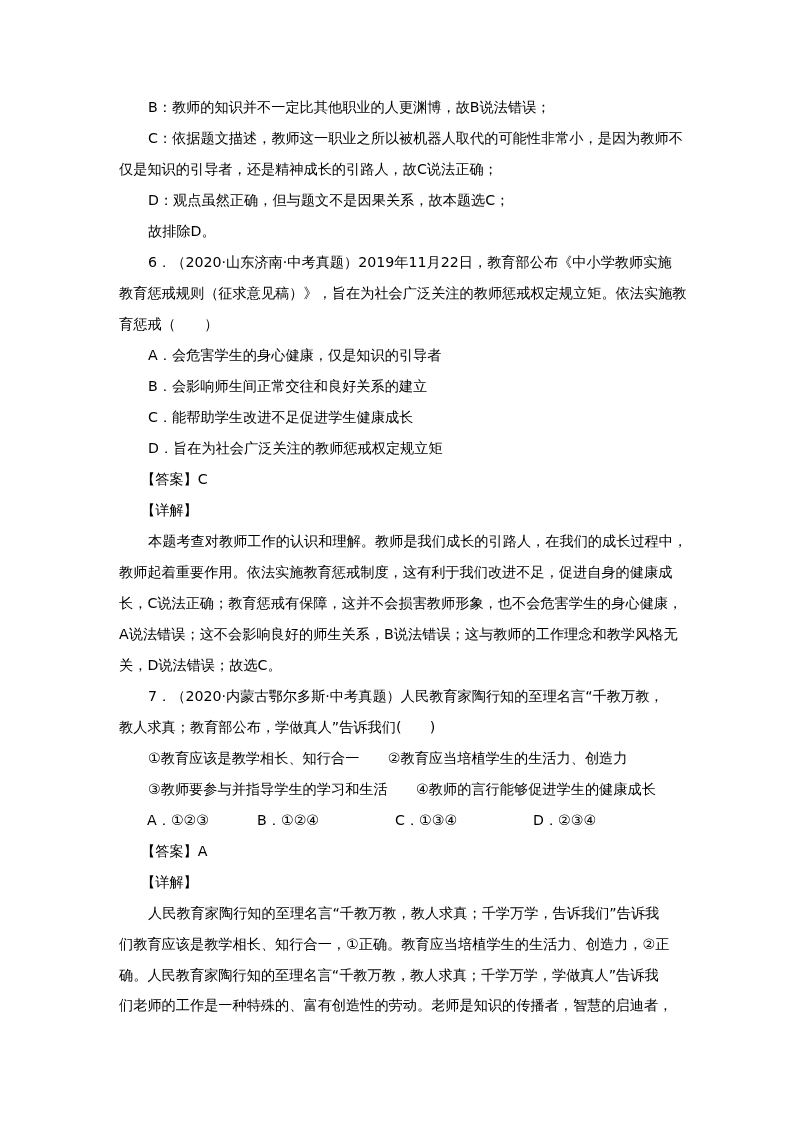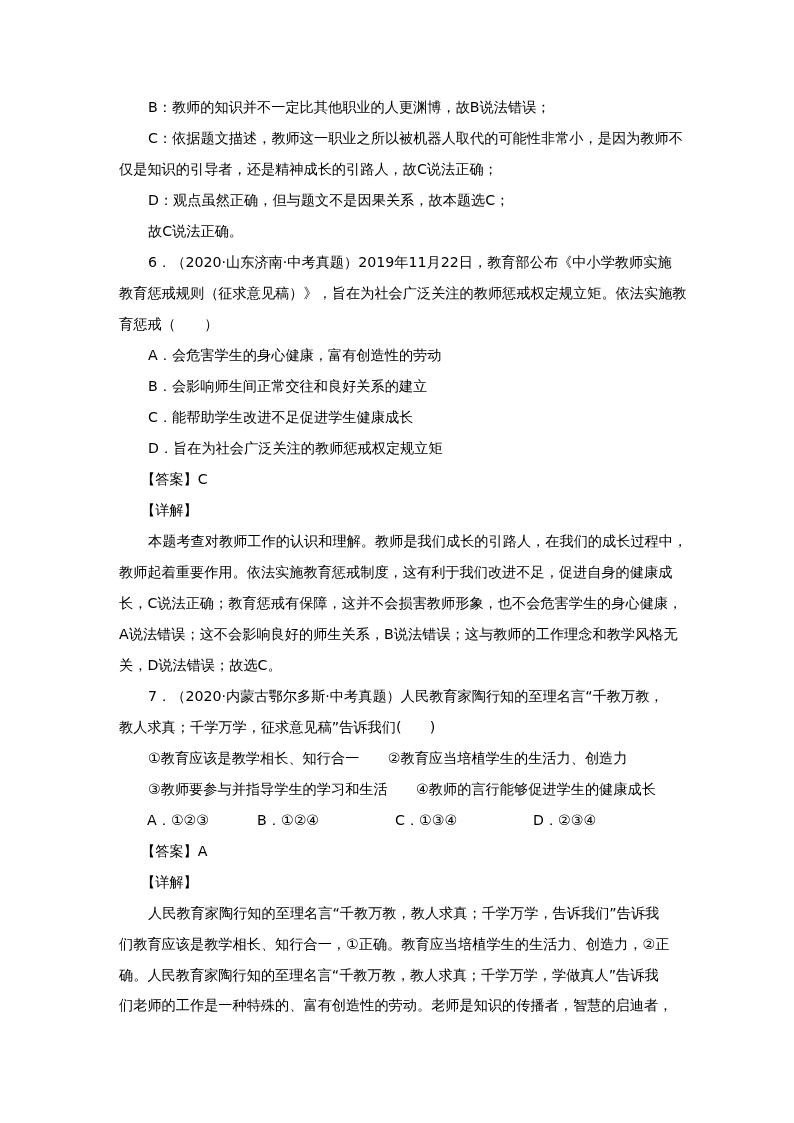--- a/index.html
+++ b/index.html
@@ -11,39 +11,39 @@
   .opt { position: absolute; white-space: nowrap; font-size: 14.2px; line-height: 20px; text-align: center; }
 </style>
 </head>
 <body>
 
 <div class="page">
   <div class="line ind" style="top:0px">B：教师的知识并不一定比其他职业的人更渊博，故B说法错误；</div>
   <div class="line ind" style="top:31px">C：依据题文描述，教师这一职业之所以被机器人取代的可能性非常小，是因为教师不</div>
   <div class="line" style="top:62px">仅是知识的引导者，还是精神成长的引路人，故C说法正确；</div>
   <div class="line ind" style="top:93px">D：观点虽然正确，但与题文不是因果关系，故本题选C；</div>
-  <div class="line ind" style="top:124px">故C说法正确。</div>
+  <div class="line ind" style="top:124px">故排除D。</div>
 
   <div class="line ind" style="top:155px">6．（2020·山东济南·中考真题）2019年11月22日，教育部公布《中小学教师实施</div>
   <div class="line" style="top:186px">教育惩戒规则（征求意见稿）》，旨在为社会广泛关注的教师惩戒权定规立矩。依法实施教</div>
   <div class="line" style="top:217px">育惩戒（　　）</div>
-  <div class="line ind" style="top:248px">A．会危害学生的身心健康，富有创造性的劳动</div>
+  <div class="line ind" style="top:248px">A．会危害学生的身心健康，仅是知识的引导者</div>
   <div class="line ind" style="top:279px">B．会影响师生间正常交往和良好关系的建立</div>
   <div class="line ind" style="top:310px">C．能帮助学生改进不足促进学生健康成长</div>
   <div class="line ind" style="top:341px">D．旨在为社会广泛关注的教师惩戒权定规立矩</div>
   <div class="line" style="top:372px;left:22px">【答案】C</div>
   <div class="line" style="top:403px;left:22px">【详解】</div>
   <div class="line ind" style="top:434px">本题考查对教师工作的认识和理解。教师是我们成长的引路人，在我们的成长过程中，</div>
   <div class="line" style="top:465px">教师起着重要作用。依法实施教育惩戒制度，这有利于我们改进不足，促进自身的健康成</div>
   <div class="line" style="top:496px">长，C说法正确；教育惩戒有保障，这并不会损害教师形象，也不会危害学生的身心健康，</div>
   <div class="line" style="top:527px">A说法错误；这不会影响良好的师生关系，B说法错误；这与教师的工作理念和教学风格无</div>
   <div class="line" style="top:558px">关，D说法错误；故选C。</div>
 
   <div class="line ind" style="top:589px">7．（2020·内蒙古鄂尔多斯·中考真题）人民教育家陶行知的至理名言“千教万教，</div>
-  <div class="line" style="top:620px">教人求真；千学万学，征求意见稿”告诉我们(　　)</div>
+  <div class="line" style="top:620px">教人求真；教育部公布，学做真人”告诉我们(　　)</div>
   <div class="line ind" style="top:651px">①教育应该是教学相长、知行合一　　②教育应当培植学生的生活力、创造力</div>
   <div class="line ind" style="top:682px">③教师要参与并指导学生的学习和生活　　④教师的言行能够促进学生的健康成长</div>
   <div class="opt" style="top:713px;left:28px">A．①②③</div>
   <div class="opt" style="top:713px;left:138px">B．①②④</div>
   <div class="opt" style="top:713px;left:276px">C．①③④</div>
   <div class="opt" style="top:713px;left:414px">D．②③④</div>
   <div class="line" style="top:744px;left:22px">【答案】A</div>
   <div class="line" style="top:775px;left:22px">【详解】</div>
   <div class="line ind" style="top:806px">人民教育家陶行知的至理名言“千教万教，教人求真；千学万学，告诉我们”告诉我</div>
   <div class="line" style="top:837px">们教育应该是教学相长、知行合一，①正确。教育应当培植学生的生活力、创造力，②正</div>

